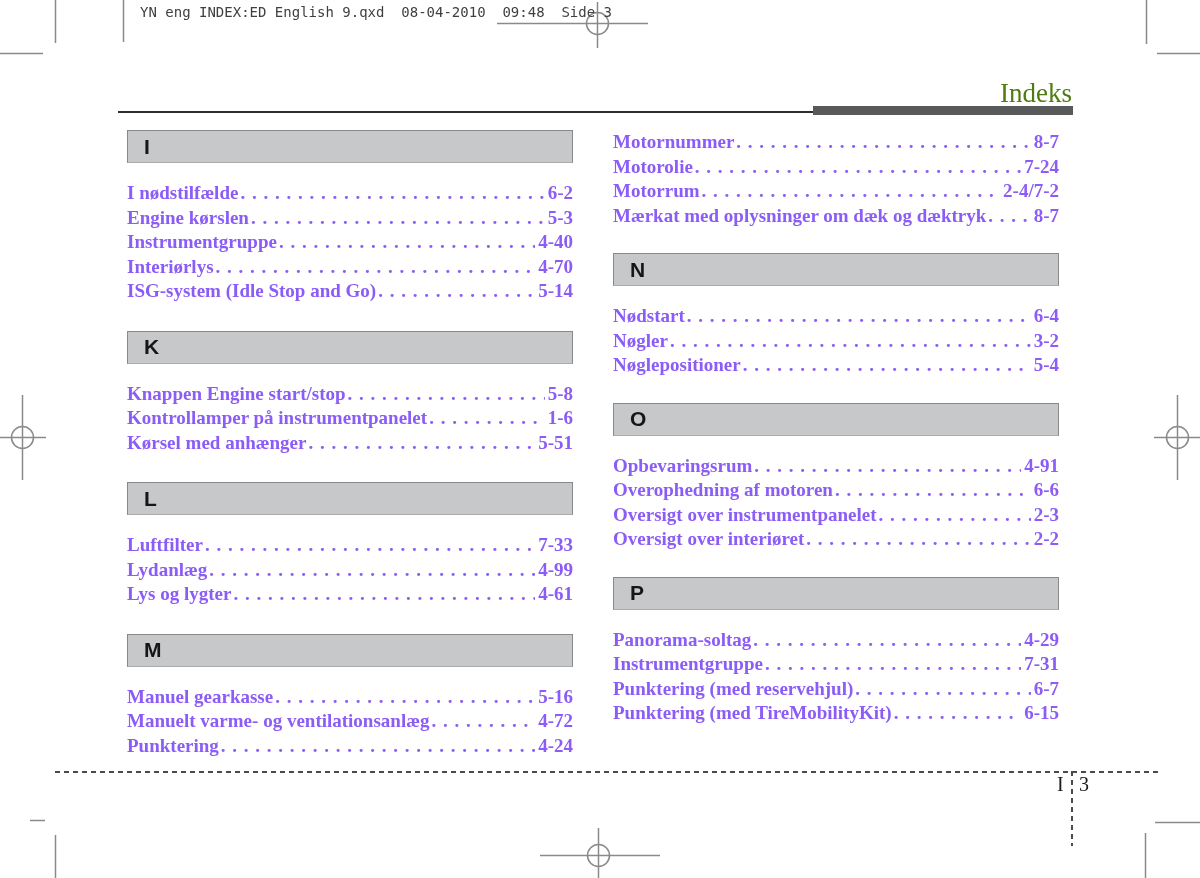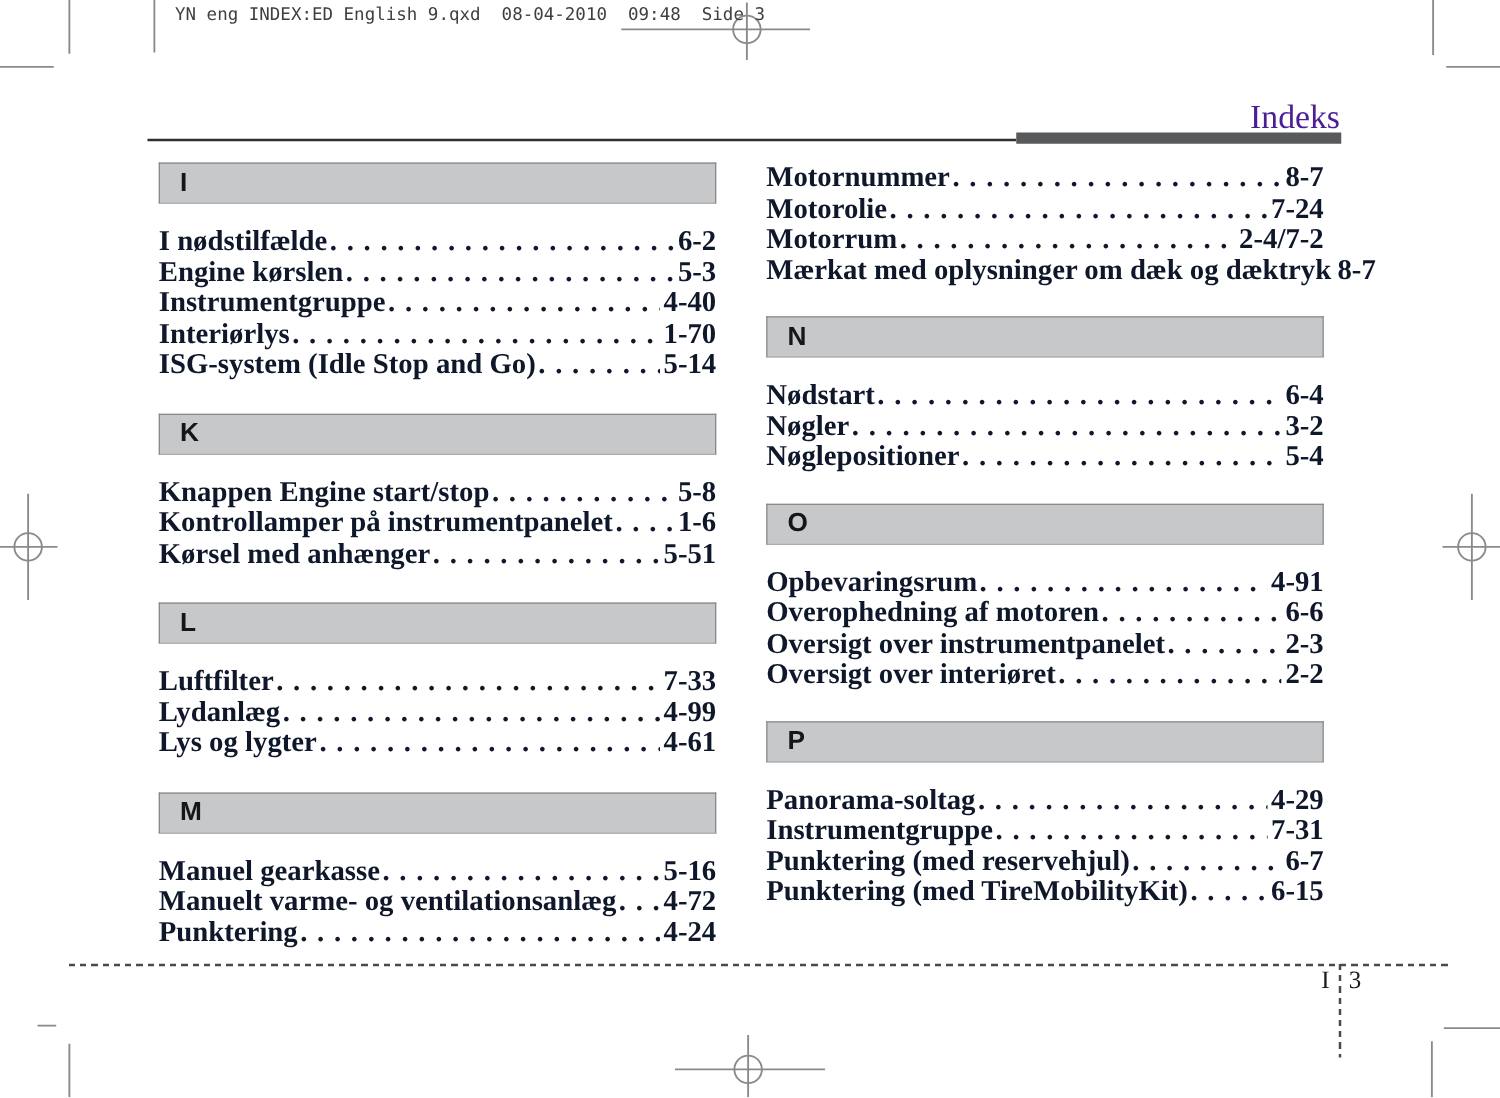--- a/index.html
+++ b/index.html
@@ -23,21 +23,21 @@
     font-size: 14px;
     color: #3f3f3f;
     white-space: pre;
   }
   .page-title {
     position: absolute;
     top: 80px;
     right: 128px;
     font-family: "Liberation Serif", serif;
     font-size: 27px;
-    color: #4c1d95;
+    color: #4d7c0f;
     line-height: 1;
   }
   .title-rule {
     position: absolute;
     left: 118px; top: 111px;
     width: 695px; height: 2px;
     background: #2e2e2e;
   }
   .title-bar {
     position: absolute;
@@ -69,23 +69,23 @@
     font-family: "Liberation Sans", sans-serif;
     font-weight: bold;
     font-size: 21px;
     color: #161616;
   }
   .entry {
     display: flex;
     align-items: baseline;
     font-family: "Liberation Serif", serif;
     font-weight: bold;
-    font-size: 23px;
+    font-size: 19px;
     line-height: 24.5px;
-    color: #0f172a;
+    color: #8b5cf6;
     white-space: nowrap;
   }
   .entry-dots {
     flex: 1;
     overflow: hidden;
     white-space: nowrap;
     margin: 0 3px 0 2px;
   }
   .entry-dots::after {
     content: ". . . . . . . . . . . . . . . . . . . . . . . . . . . . . . . . . . . . . . . . . . . . . . . . . . . . . . . . . . . . . . . . . . . . . . . . . . . . ";
@@ -190,21 +190,21 @@
 
   <div class="entry">
     <span class="entry-label">Instrumentgruppe</span>
     <span class="entry-dots"></span>
     <span class="entry-page">4-40</span>
   </div>
 
   <div class="entry">
     <span class="entry-label">Interiørlys</span>
     <span class="entry-dots"></span>
-    <span class="entry-page">1-70</span>
+    <span class="entry-page">4-70</span>
   </div>
 
   <div class="entry">
     <span class="entry-label">ISG-system (Idle Stop and Go)</span>
     <span class="entry-dots"></span>
     <span class="entry-page">5-14</span>
   </div>
 </div>
   </section>
 

